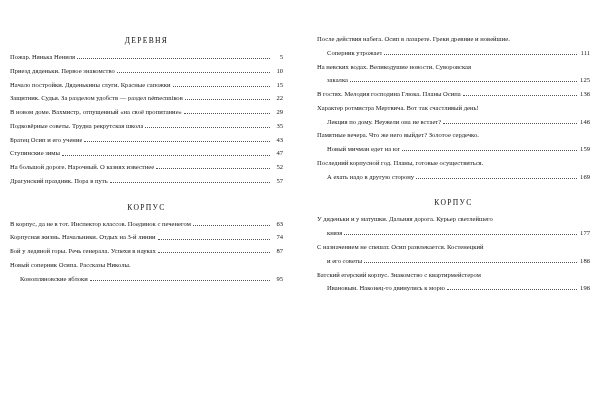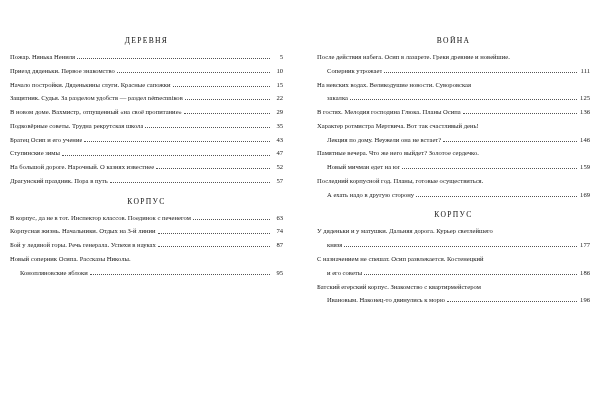--- a/index.html
+++ b/index.html
@@ -44,21 +44,21 @@
   }
   .section-title {
     text-align: center;
     font-size: 7.6px;
     letter-spacing: 1.3px;
     font-weight: normal;
     color: #111;
     margin: 0 0 9px 0;
   }
   .section + .section {
-    margin-top: 12px;
+    margin-top: 18px;
   }
   .entry {
     display: flex;
     align-items: flex-end;
     font-size: 6.6px;
     line-height: 1.0;
     margin-bottom: 7.2px;
     color: #1a1a1a;
     white-space: nowrap;
   }
@@ -169,21 +169,20 @@
           <span class="dots"></span>
           <span class="pg">95</span>
         </div>
       </div>
 
     </div>
 
     <div class="col">
 
       <div class="section">
-        <div class="section-title">ВОЙНА</div>
         <div class="entry">
           <span class="etext">После действия набега. Осип в лазарете. Греки древние и новейшие.</span>
         </div>
         <div class="entry" style="padding-left:10px;">
           <span class="etext">Соперник утрожает</span>
           <span class="dots"></span>
           <span class="pg">111</span>
         </div>
         <div class="entry">
           <span class="etext">На невских водах. Великодушие новости. Суворовская</span>

